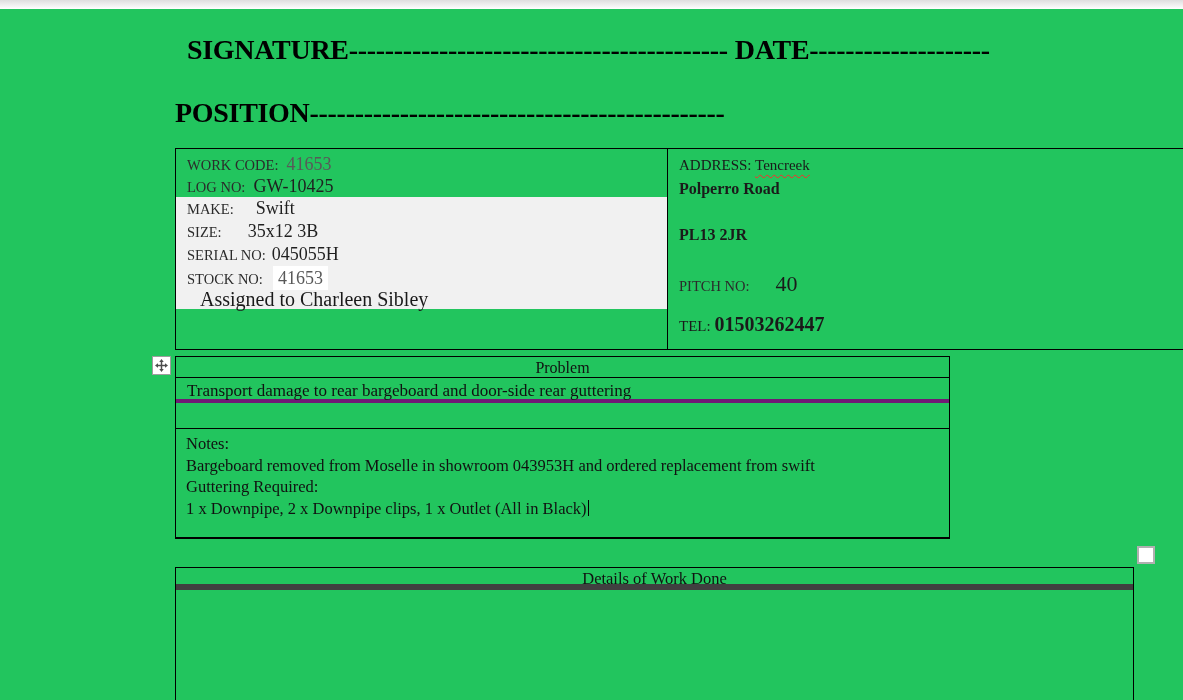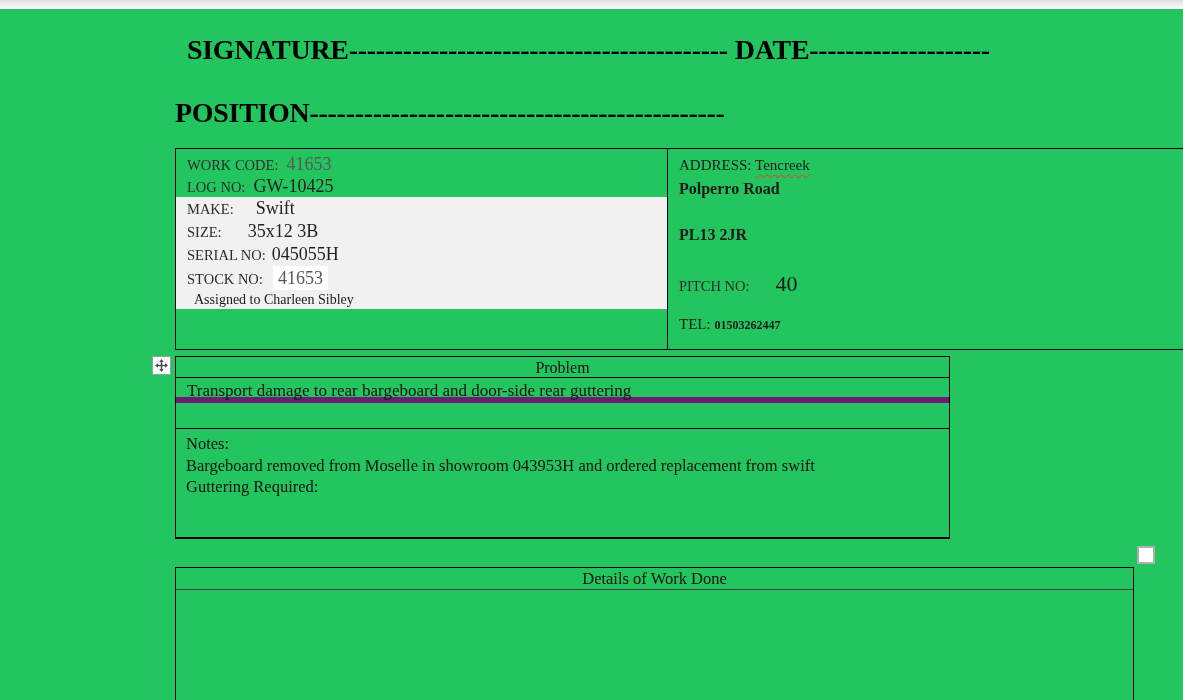--- a/index.html
+++ b/index.html
@@ -21,58 +21,58 @@
   .info-left { width:492px; border-right:1px solid #000; padding-top:4px; }
   .info-right { flex:1; padding:4px 0 0 11px; }
   .frow { display:flex; align-items:baseline; padding-left:11px; height:22px; line-height:22px; }
   .lbl { font-size:14.5px; color:#2b2b2b; white-space:pre; }
   .val { font-size:18px; color:#1f1f1f; margin-left:8px; white-space:pre; }
   .val-muted { color:#595959; }
   .shaded { background:#f1f1f1; }
   .shaded .frow { height:23px; line-height:23px; }
   .stock-row { height:24px !important; line-height:24px !important; }
   .stock-bg { background:#ffffff; padding:0 5px; margin-left:10px; }
-  .assigned { font-size:14px; height:19px; line-height:19px; padding-left:18px; color:#1a1a1a; }
+  .assigned { font-size:20px; height:19px; line-height:19px; padding-left:24px; color:#1a1a1a; }
   .gap-make { margin-left:22px; } .gap-model { margin-left:13px; }
   .gap-size { margin-left:26px; } .gap-serial { margin-left:6px; }
 
   .arow { height:24px; line-height:24px; font-size:15px; white-space:pre; }
   .abold { font-weight:bold; font-size:16px; }
   .squiggle { text-decoration:underline; text-decoration-style:wavy;
               text-decoration-color:#ff2a2a; text-decoration-thickness:1px; text-underline-offset:4px; }
   .sp22 { height:22px; } .sp25 { height:25px; } .sp16 { height:16px; }
   .pitch-val { font-size:22px; margin-left:26px; }
-  .tel-val { font-weight:bold; font-size:12px; }
+  .tel-val { font-weight:bold; font-size:20px; }
 
   
   .move-handle { position:absolute; left:152px; top:356px; width:19px; height:19px;
                  border:1px solid #9e9e9e; background:#fff; display:flex;
                  align-items:center; justify-content:center; }
 
   
   .problem-table { position:absolute; left:175px; top:356px; width:775px;
                    border:1px solid #000; border-bottom-width:2px; }
   .p-header { height:21px; line-height:21px; text-align:center; font-size:16px;
               border-bottom:1px solid #000; color:#111; }
   .p-desc { height:25px; line-height:25px; padding-left:11px; font-size:17px;
-            border-bottom:6px solid #701a75; color:#111; }
+            border-bottom:4px solid #701a75; color:#111; }
   .p-empty { height:26px; border-bottom:1px solid #000; }
   .p-notes { height:108px; padding:4px 10px; font-size:16.5px; line-height:21.5px; color:#111; }
   .caret { display:inline-block; width:1px; height:16px; background:#000;
            vertical-align:-2px; margin-left:1px; }
 
   
   .resize-handle { position:absolute; left:1137px; top:546px; width:18px; height:18px;
                    border:2px solid #b0b0b0; background:#fff; }
 
   
   .details-table { position:absolute; left:175px; top:567px; width:959px; height:140px;
                    border:1px solid #000; }
   .d-header { height:22px; line-height:22px; text-align:center; font-size:16.5px;
-              border-bottom:1px solid #404040; color:#111; }
+              border-bottom:6px solid #404040; color:#111; }
 </style>
 </head>
 <body>
 
 <div class="page">
   <div class="top-shadow"></div>
 
   <div id="sig-line" class="hdr-line">
     <span>SIGNATURE</span><span>------------------------------------------</span><span class="date-gap">DATE</span><span>--------------------</span>
   </div>
@@ -138,20 +138,21 @@
   </div>
 
   <div class="problem-table">
     <div class="p-header">Problem</div>
     <div class="p-desc">Transport damage to rear bargeboard and door-side rear guttering</div>
     <div class="p-empty"></div>
     <div class="p-notes">
       <div>Notes:</div>
       <div>Bargeboard removed from Moselle in showroom 043953H and ordered replacement from swift</div>
       <div>Guttering Required:</div>
+      <div><span>1 x Downpipe, 2 x Downpipe clips, 1 x Outlet (All in Black)</span><span class="caret"></span></div>
     </div>
   </div>
 
   <div class="resize-handle"></div>
 
   <div class="details-table">
     <div class="d-header">Details of Work Done</div>
     <div style="height:110px;"></div>
   </div>
 </div>

